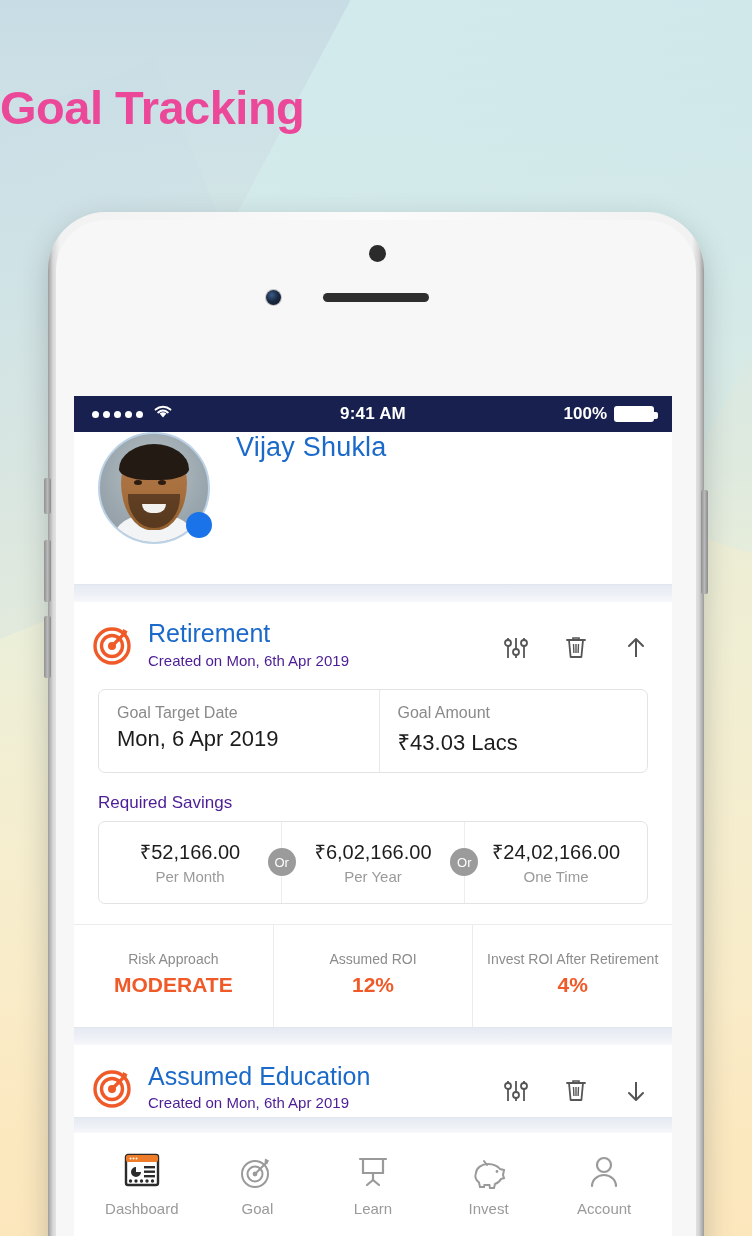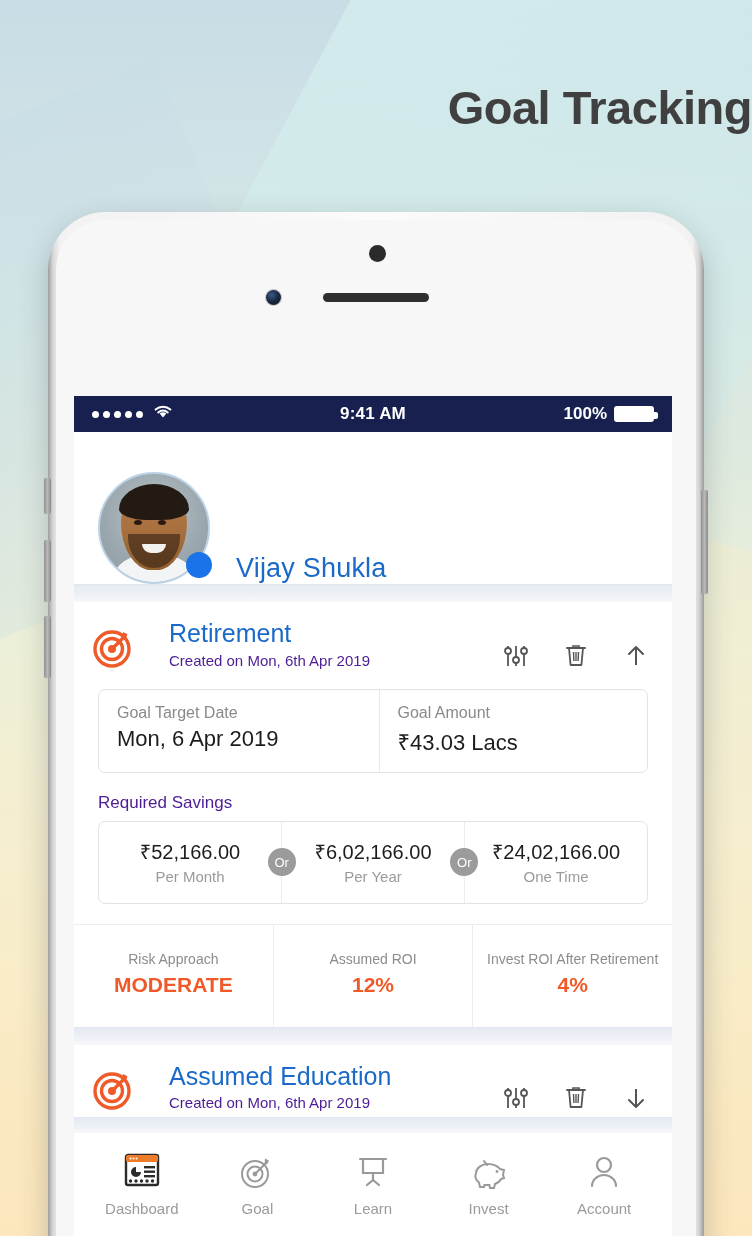--- a/index.html
+++ b/index.html
@@ -35,25 +35,25 @@
   .bg-shape.s3 {
     top: 560px; left: 500px; width: 460px; height: 520px;
     background: linear-gradient(160deg, rgba(245,238,206,0.5), rgba(250,232,192,0.15));
     transform: rotate(18deg);
   }
 
   
   .page-title {
     position: absolute;
     top: 80px; left: 0; width: 100%;
-    text-align: right;
+    text-align: left;
     font-size: 47px;
     font-weight: bold;
     letter-spacing: -0.5px;
-    color: #404040;
+    color: #ec4899;
   }
 
   
   .phone {
     position: absolute;
     left: 48px;
     top: 212px;
     width: 656px;
     height: 1090px;
     border-radius: 58px 58px 0 0;
@@ -126,21 +126,21 @@
   }
   .batt::after {
     content: ""; position: absolute; right: -6px; top: 4px;
     width: 4px; height: 7px; background: #fff; border-radius: 0 2px 2px 0;
   }
 
   
   .profile {
     height: 152px;
     background: #fff;
-    display: flex; align-items: flex-end;
+    display: flex; align-items: flex-start;
     padding: 0 24px;
   }
   .avatar-wrap { position: relative; width: 112px; height: 112px; flex: 0 0 auto; }
   .avatar {
     width: 112px; height: 112px; border-radius: 50%;
     overflow: hidden;
     border: 2px solid #bcd2e6;
     background: radial-gradient(circle at 50% 38%, #b9c3c9 0%, #9aa6ad 60%, #8d979e 100%);
     position: relative;
   }
@@ -191,23 +191,22 @@
   .band {
     height: 18px;
     background: linear-gradient(180deg,#e6eaf2 0%, #eef1f6 60%, #f7f8fb 100%);
     border-top: 1px solid #e2e6ee;
   }
   .band.thin { height: 16px; }
 
   
   .card { background: #fff; padding: 0 0 0 0; }
   .card-head {
-    display: flex; align-items: flex-end;
+    display: flex; align-items: center;
     padding: 18px 24px 6px 18px;
-    gap: 21px;
   }
   .goal-icon { width: 42px; height: 42px; flex: 0 0 auto; margin-top: 2px; }
   .head-text { margin-left: 14px; flex: 1; }
   .goal-title { font-size: 25px; color: #1b6ac9; line-height: 1.1; }
   .goal-sub { font-size: 15px; color: #4c1d95; margin-top: 4px; }
   .head-actions { display: flex; align-items: center; gap: 36px; margin-top: 8px; }
   .act { width: 24px; height: 26px; display: block; }
 
   
   .info-box {

